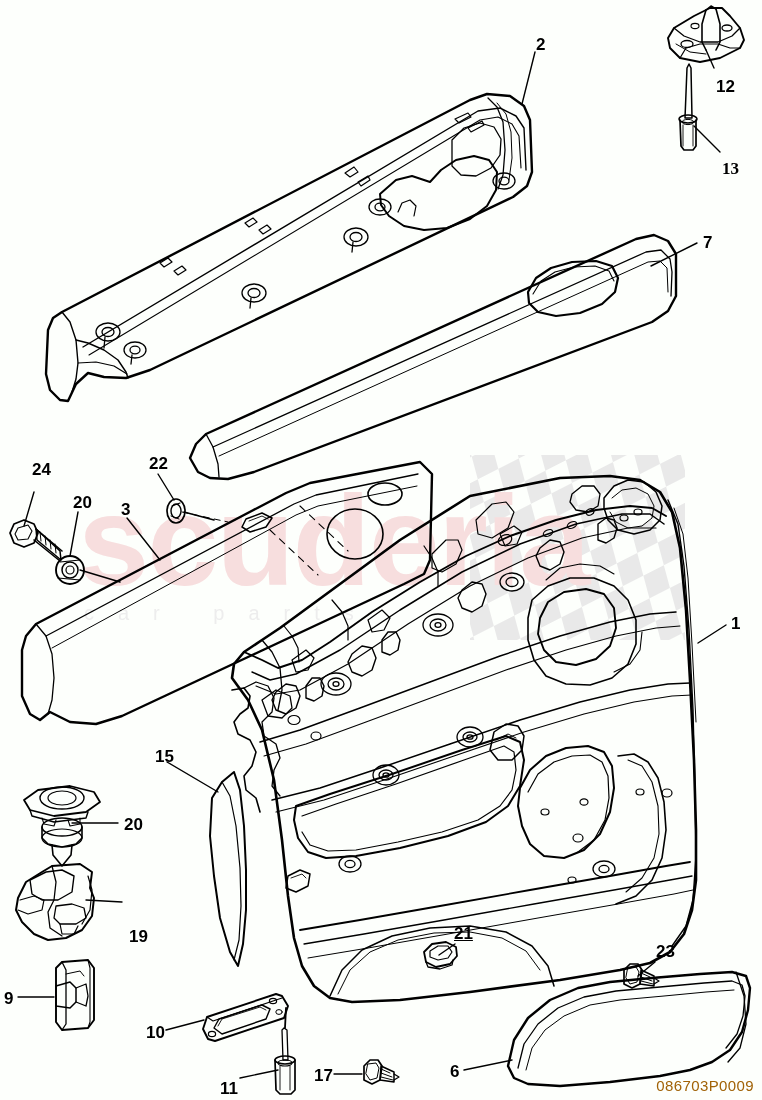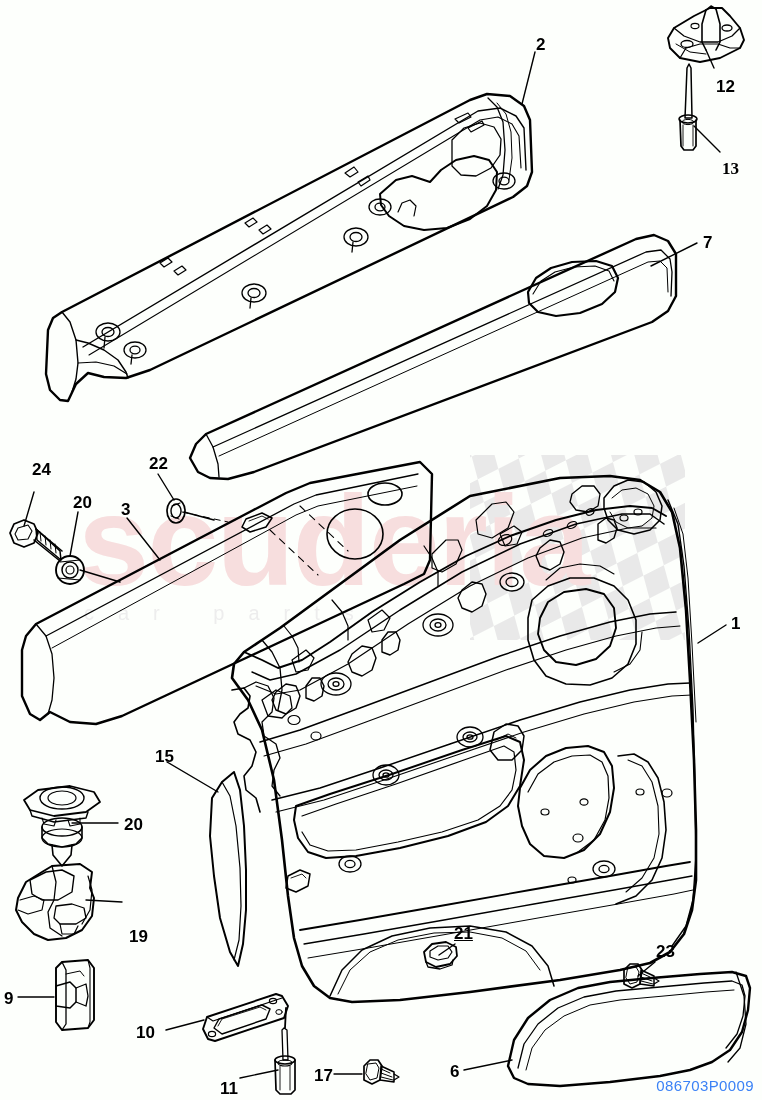--- a/index.html
+++ b/index.html
@@ -35,21 +35,21 @@
     white-space: nowrap;
     user-select: none;
   }
   #part-number {
     position: absolute;
     right: 8px;
     bottom: 6px;
     font-family: "Liberation Sans", sans-serif;
     font-size: 15px;
     letter-spacing: 0.4px;
-    color: #3b82f6;
+    color: #a16207;
     white-space: nowrap;
   }
 </style>
 </head>
 <body>
 
 <div id="page">
 
   <svg id="diagram-svg" viewBox="0 0 762 1100" xmlns="http://www.w3.org/2000/svg">
     <defs>
@@ -466,21 +466,21 @@
   <div class="callout-label" style="left:703px; top:234px;">7</div>
   <div class="callout-label" style="left:32px;  top:461px;">24</div>
   <div class="callout-label" style="left:73px;  top:494px;">20</div>
   <div class="callout-label" style="left:121px; top:501px;">3</div>
   <div class="callout-label" style="left:149px; top:455px;text-align:right;">22</div>
   <div class="callout-label" style="left:731px; top:615px;">1</div>
   <div class="callout-label" style="left:155px; top:748px;">15</div>
   <div class="callout-label" style="left:124px; top:816px;">20</div>
   <div class="callout-label" style="left:129px; top:895px;margin-top:33px;">19</div>
   <div class="callout-label" style="left:4px;   top:990px;">9</div>
-  <div class="callout-label" style="left:136px; top:1024px;">10</div>
+  <div class="callout-label" style="left:146px; top:1024px;">10</div>
   <div class="callout-label" style="left:220px; top:1080px;">11</div>
   <div class="callout-label" style="left:314px; top:1067px;">17</div>
   <div class="callout-label" style="left:454px; top:925px;text-decoration:underline;">21</div>
   <div class="callout-label" style="left:656px; top:943px;">23</div>
   <div class="callout-label" style="left:450px; top:1063px;">6</div>
 
   <div id="part-number">086703P0009</div>
 
 </div>
 

